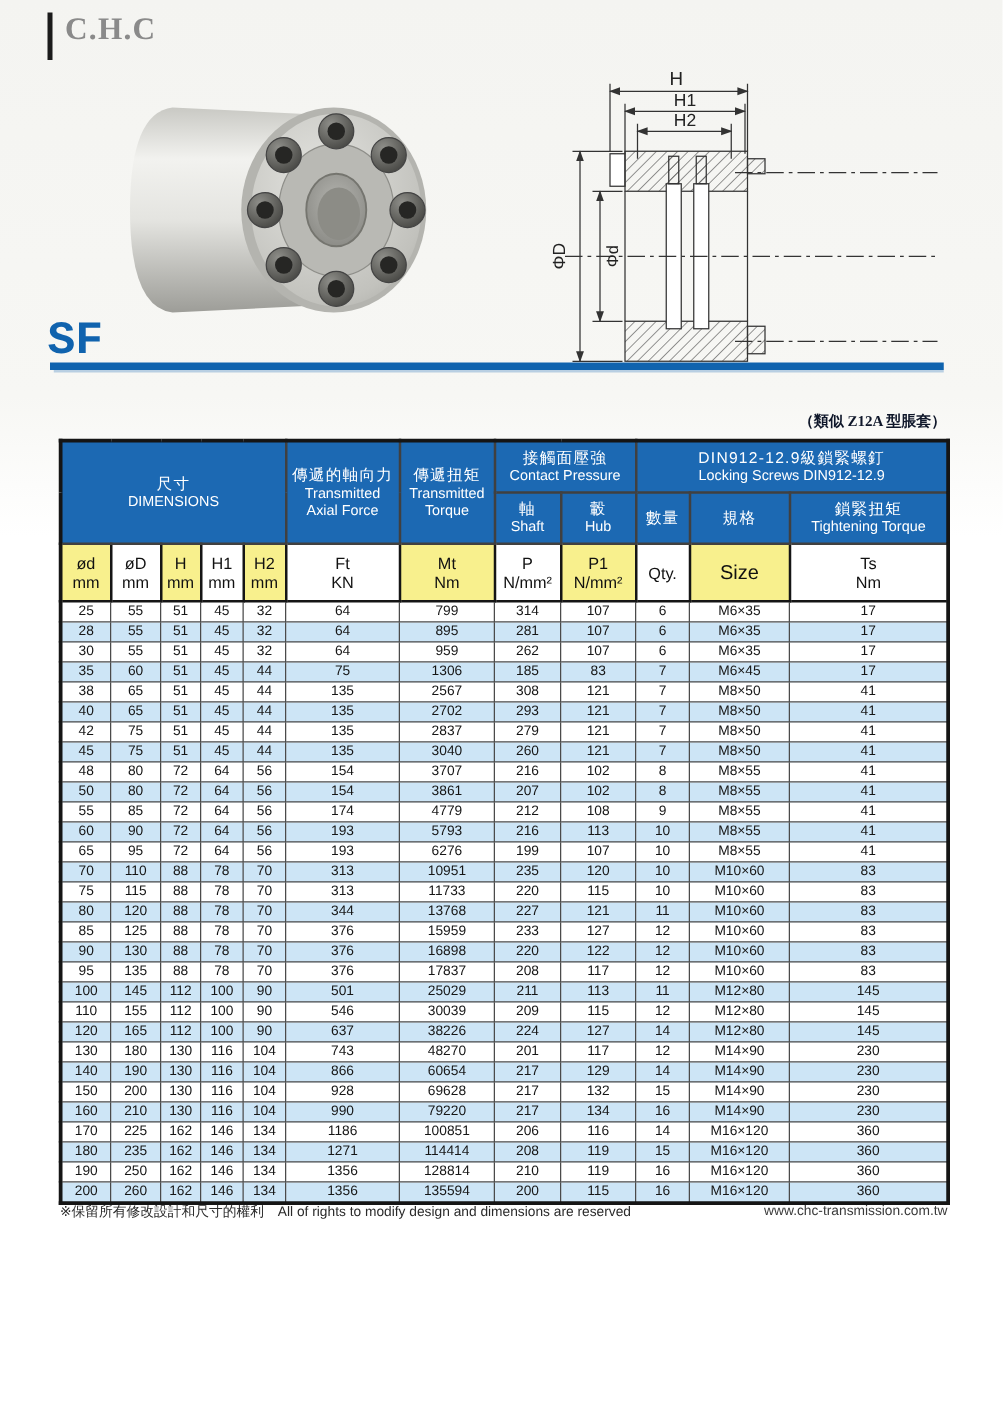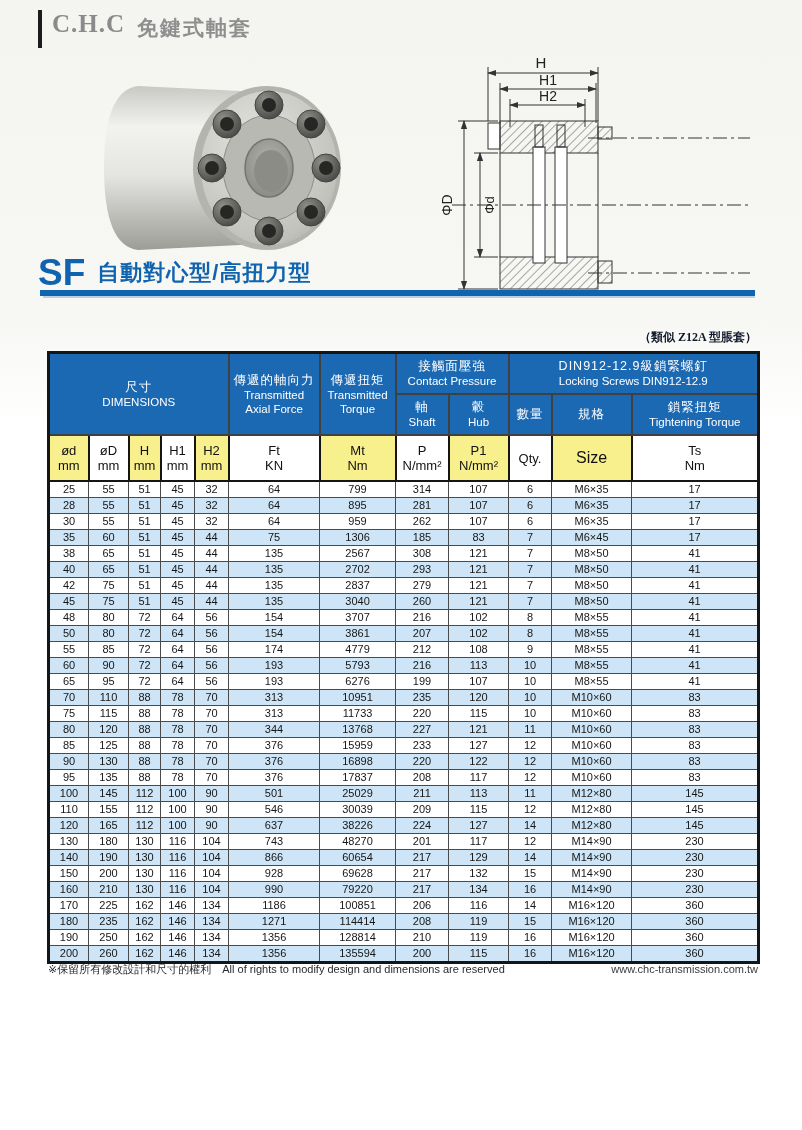--- a/index.html
+++ b/index.html
@@ -11,21 +11,21 @@
   }
   .brand-row{position:absolute;left:38px;top:10px;display:flex;align-items:flex-start;}
   .brand-bar{display:inline-block;width:4px;height:38px;background:#1b1b1b;margin-right:10px;}
   .brand-name{font-family:"Liberation Serif","DejaVu Serif",serif;font-weight:bold;
     font-size:25px;color:#8a8a8a;letter-spacing:1px;margin-right:12px;}
   .brand-zh{font-size:21px;font-weight:bold;color:#8f8f8f;letter-spacing:2px;padding-top:4px;}
 
   .photo-svg{position:absolute;left:92px;top:72px;}
   .diagram-svg{position:absolute;left:438px;top:55px;}
 
-  .series-row{position:absolute;left:38px;top:252px;display:flex;align-items:center;}
+  .series-row{position:absolute;left:38px;top:252px;display:flex;align-items:flex-start;font-family:Liberation Mono, monospace;}
   .series{font-size:37px;font-weight:bold;color:#1063ae;letter-spacing:0;}
   .series-sub{font-size:22px;font-weight:bold;color:#1063ae;margin-left:12px;letter-spacing:1px;}
   .series-rule{position:absolute;left:40px;top:290px;width:715px;height:6px;background:#1063ae;}
   .series-rule-shadow{position:absolute;left:43px;top:296px;width:712px;height:2px;background:#b9cfe2;}
 
   .similar-note{position:absolute;right:45px;top:329px;font-size:12px;color:#0f172a;
     font-family:"Liberation Serif","DejaVu Serif",serif;font-weight:bold;}
 
   .spec-wrap{position:absolute;left:47px;top:351px;}
   table{border-collapse:collapse;table-layout:fixed;width:710px;border:3px solid #151515;}
@@ -47,21 +47,20 @@
   .footer .site{position:absolute;right:0;top:1px;color:#3a3a3a;}
 
   svg text{font-family:"Liberation Sans","DejaVu Sans",sans-serif;}
 </style>
 </head>
 <body>
 
 <div class="brand-row">
   <span class="brand-bar"></span>
   <span class="brand-name">C.H.C</span>
-  <span class="brand-zh">免鍵式軸套</span>
 </div>
 
 <svg class="photo-svg" width="268" height="192" viewBox="0 0 268 192">
   <defs>
     <linearGradient id="bodyGrad" x1="0" y1="0" x2="0" y2="1">
       <stop offset="0" stop-color="#c9c9c4"></stop>
       <stop offset="0.25" stop-color="#f2f2ef"></stop>
       <stop offset="0.55" stop-color="#e4e4e0"></stop>
       <stop offset="1" stop-color="#9d9d98"></stop>
     </linearGradient>
@@ -173,21 +172,20 @@
     <text x="103" y="13" font-size="15" text-anchor="middle">H</text>
     <text x="110" y="30" font-size="14" text-anchor="middle">H1</text>
     <text x="110" y="46" font-size="14" text-anchor="middle">H2</text>
     <text x="14" y="150" font-size="14" text-anchor="middle" transform="rotate(-90 14 150)">ΦD</text>
     <text x="56" y="150" font-size="13" text-anchor="middle" transform="rotate(-90 56 150)">Φd</text>
   </g>
 </svg>
 
 <div class="series-row">
   <span class="series">SF</span>
-  <span class="series-sub">自動對心型/高扭力型</span>
 </div>
 <div class="series-rule"></div>
 <div class="series-rule-shadow"></div>
 
 <div class="similar-note">（類似 Z12A 型脹套）</div>
 
 <div class="spec-wrap">
 <table>
   <colgroup>
     <col style="width:40px">

